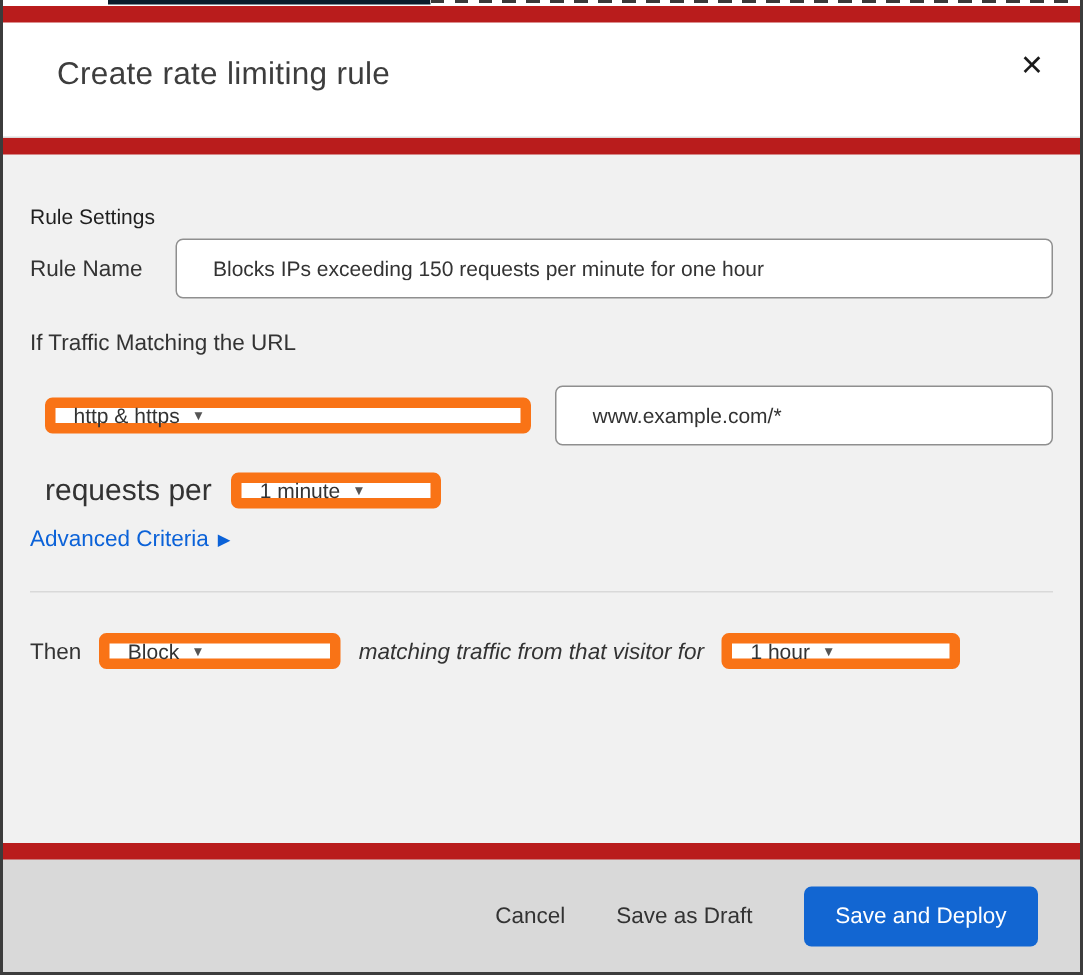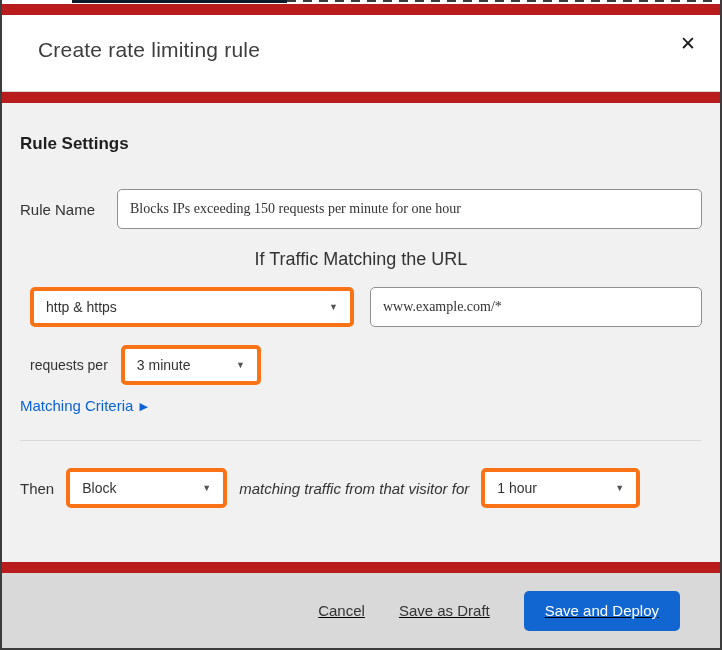--- a/index.html
+++ b/index.html
@@ -23,69 +23,69 @@
   .header { height:77px; background:#ffffff; border-bottom:1px solid #d9d9d9;
     display:flex; align-items:center; padding:0 28px 6px 36px; flex:0 0 auto; position:relative; }
   .title { font-size:21px; color:#3d3d3d; font-weight:400; letter-spacing:.2px; }
   .close-btn { position:absolute; right:18px; top:14px; width:28px; height:28px;
     display:flex; align-items:center; justify-content:center;
     font-size:19px; color:#1a1a1a; cursor:pointer; background:none; border:none; font-weight:300;
     font-family:"DejaVu Sans", sans-serif; }
 
   .body { flex:1 1 auto; background:#f1f1f1; padding:0 18px; overflow:hidden; }
 
-  .section-heading { margin-top:32px; font-size:17px; font-weight:bold; color:#1f1f1f; line-height:18px; }
+  .section-heading { margin-top:32px; font-size:14px; font-weight:normal; color:#1f1f1f; line-height:18px; }
 
   .row { display:flex; align-items:center; }
   .label { font-size:15px; color:#333333; }
 
-  .rule-name-row { margin-top:36px; }
+  .rule-name-row { margin-top:6px; }
   .rule-name-row .label { width:97px; flex:0 0 auto; }
   .log-label-row { margin-top:19px; }
   .log-label-row .label { width:97px; flex:0 0 auto; }
 
   .text-input {
     height:40px; border:1px solid #8f8f8f; border-radius:5px; background:#ffffff;
-    font-family:Liberation Serif, serif; font-size:14px; color:#333333;
-    padding:0 12px; outline:none; width:100%;
+    font-family:Liberation Sans, sans-serif; font-size:14px; color:#333333;
+    padding:0 24px; outline:none; width:100%;
   }
   .text-input::placeholder { color:#767676; opacity:1; }
   .grow { flex:1 1 auto; }
 
-  .traffic-heading { margin-top:21px; font-size:18px; color:#333333; line-height:18px;text-align:center; }
+  .traffic-heading { margin-top:21px; font-size:15px; color:#333333; line-height:18px; }
 
   .match-row { margin-top:19px; padding-left:10px; gap:16px; }
   .select-box {
-    height:40px; border:4px solid #f97316; border-radius:5px; background:#ffffff;
-    display:flex; align-items:center; justify-content:space-between;
+    height:24px; border:7px solid #f97316; border-radius:5px; background:#ffffff;
+    display:flex; align-items:center; justify-content:flex-start;
     padding:0 12px; font-size:14px; color:#333333; cursor:pointer; flex:0 0 auto;
   }
   .select-scheme { width:324px; }
   .chevron { font-size:9px; color:#555555; line-height:1; margin-left:8px; }
 
   .threshold-row { margin-top:18px; gap:0; }
   .threshold-row .pre-text { font-size:15px; color:#333333; margin-right:11px; }
   .count-input { width:140px; flex:0 0 auto; }
-  .threshold-row .mid-text { font-size:14px; color:#333333; margin:0 13px 0 10px; }
+  .threshold-row .mid-text { font-size:20px; color:#333333; margin:0 13px 0 10px; }
   .select-period { width:140px; }
 
   .advanced-link { margin-top:12px; display:inline-flex; align-items:center; gap:6px;
     font-size:15px; color:#0b62d8; cursor:pointer; line-height:18px; }
   .tri-right { font-size:11px; color:#0b62d8; line-height:1; }
 
   .divider { margin-top:25px; border:none; border-top:1px solid #d9d9d9; height:0; }
 
   .then-row { margin-top:27px; }
   .then-row .label { margin-right:12px; }
   .select-action { width:161px; }
   .then-row .mid-text { font-size:15px; color:#333333; margin:0 12px 0 12px;font-style:italic; }
   .select-duration { width:159px; }
 
   .footer { height:75px; background:#d9d9d9; flex:0 0 auto;
-    display:flex; align-items:center; justify-content:flex-end; gap:34px; padding-right:40px;text-decoration:underline; }
+    display:flex; align-items:center; justify-content:flex-end; gap:34px; padding-right:28px; }
   .text-btn { background:none; border:none; font-family:"Liberation Sans", sans-serif;
     font-size:15px; color:#333333; cursor:pointer; }
   .primary-btn { background:#1266d2; color:#ffffff; border:none; border-radius:5px;
     height:40px; padding:0 21px; font-family:"Liberation Sans", sans-serif;
     font-size:15px; cursor:pointer; }
 </style>
 </head>
 <body>
 
 <div class="window">
@@ -116,27 +116,27 @@
       <div class="select-box select-scheme">
         <span>http &amp; https</span>
         <span class="chevron">▼</span>
       </div>
       <input class="text-input grow" type="text" value="www.example.com/*" style="">
     </div>
 
     <div class="row threshold-row">
       <span class="mid-text">requests per</span>
       <div class="select-box select-period">
-        <span>3 minute</span>
+        <span>1 minute</span>
         <span class="chevron">▼</span>
       </div>
     </div>
 
     <div class="advanced-link">
-      <span>Matching Criteria</span>
+      <span>Advanced Criteria</span>
       <span class="tri-right">▶</span>
     </div>
 
     <hr class="divider">
 
     <div class="row then-row">
       <div class="label">Then</div>
       <div class="select-box select-action">
         <span>Block</span>
         <span class="chevron">▼</span>

